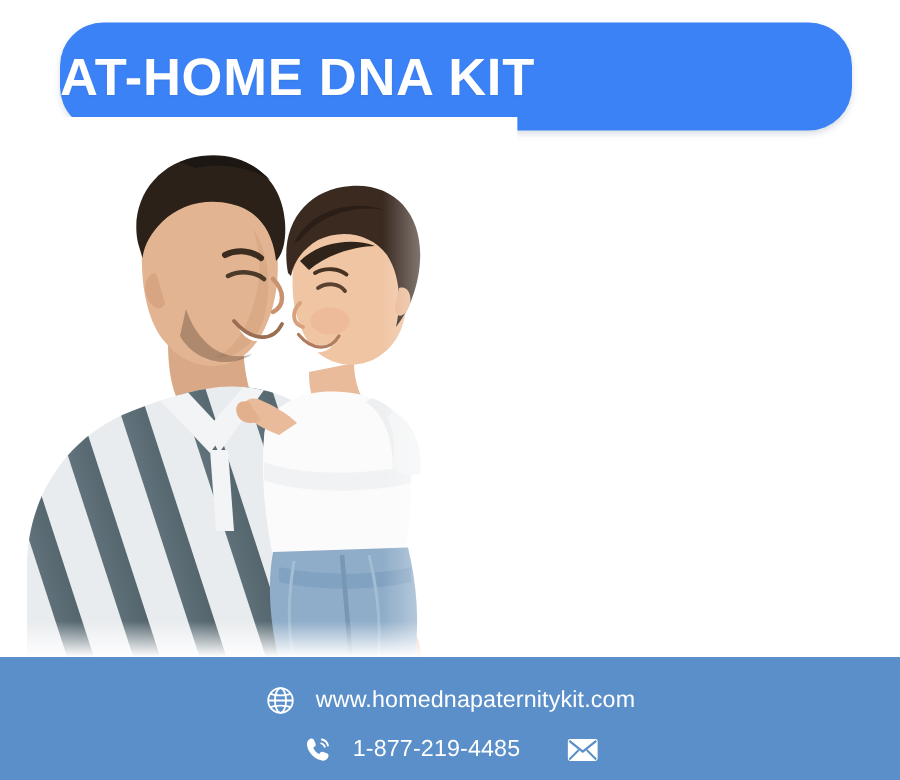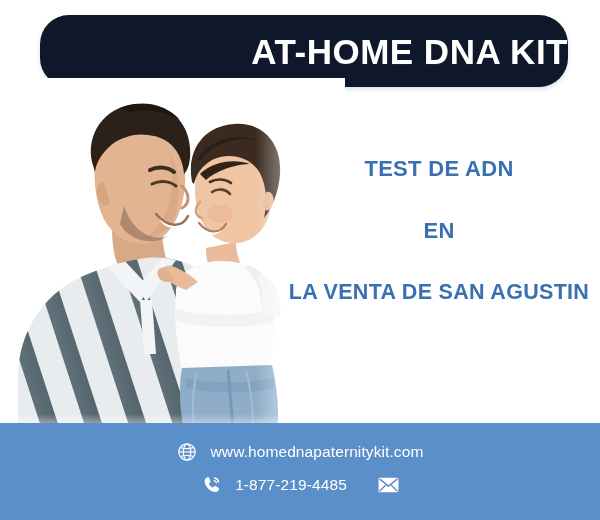--- a/index.html
+++ b/index.html
@@ -22,26 +22,26 @@
     overflow: hidden;
   }
 
   
   .header-banner {
     position: absolute;
     left: 40px;
     top: 15px;
     width: 528px;
     height: 72px;
-    background: #0f172a;
+    background: #3b82f6;
     border-radius: 29px;
     box-shadow: 0 2px 4px rgba(120,140,165,0.28);
     display: flex;
     align-items: center;
-    justify-content: flex-end;
+    justify-content: flex-start;
   }
   .header-title {
     color: #ffffff;
     font-size: 35px;
     font-weight: bold;
     letter-spacing: 0.5px;
     line-height: 1;
     white-space: nowrap;
     text-shadow: 0 1px 1px rgba(60,90,130,0.18);
   }
@@ -94,21 +94,21 @@
   .headline-line.l1 { margin-bottom: 40px; }
   .headline-line.l2 { margin-bottom: 40px; }
   .headline-line.l3 { font-size: 21.5px; }
 
   
   .footer-bar {
     position: absolute;
     left: 0;
     bottom: 0;
     width: 600px;
-    height: 97px;
+    height: 82px;
     background: #5b8fc9;
     z-index: 10;
   }
   .footer-row {
     display: flex;
     align-items: center;
     justify-content: center;
     color: #ffffff;
     font-size: 15.5px;
     letter-spacing: 0.1px;
@@ -275,25 +275,20 @@
         <path d="M200 146 C208 154 218 154 224 148 C220 160 204 160 200 146 Z" fill="#ffffff"></path>
         <path d="M199 145 C208 156 220 156 226 146" stroke="#b07c5f" stroke-width="2.2" fill="none" stroke-linecap="round"></path>
 
         <path d="M266 114 C272 112 276 120 272 128 C269 134 264 134 263 128 Z" fill="#eab894"></path>
       </g>
     </svg>
     <div class="photo-fade-right"></div>
     <div class="photo-fade-bottom"></div>
   </div>
 
-  <div class="headline-block">
-    <div class="headline-line l1">TEST DE ADN</div>
-    <div class="headline-line l2">EN</div>
-    <div class="headline-line l3">LA VENTA DE SAN AGUSTIN</div>
-  </div>
 
   <div class="footer-bar">
 
     <div class="footer-row footer-row-1">
       <div class="footer-item">
         <span class="footer-icon">
           <svg width="20" height="20" viewBox="0 0 20 20" fill="none" stroke="#ffffff" stroke-width="1.2">
             <circle cx="10" cy="10" r="8.2"></circle>
             <ellipse cx="10" cy="10" rx="3.7" ry="8.2"></ellipse>
             <line x1="1.8" y1="10" x2="18.2" y2="10"></line>

